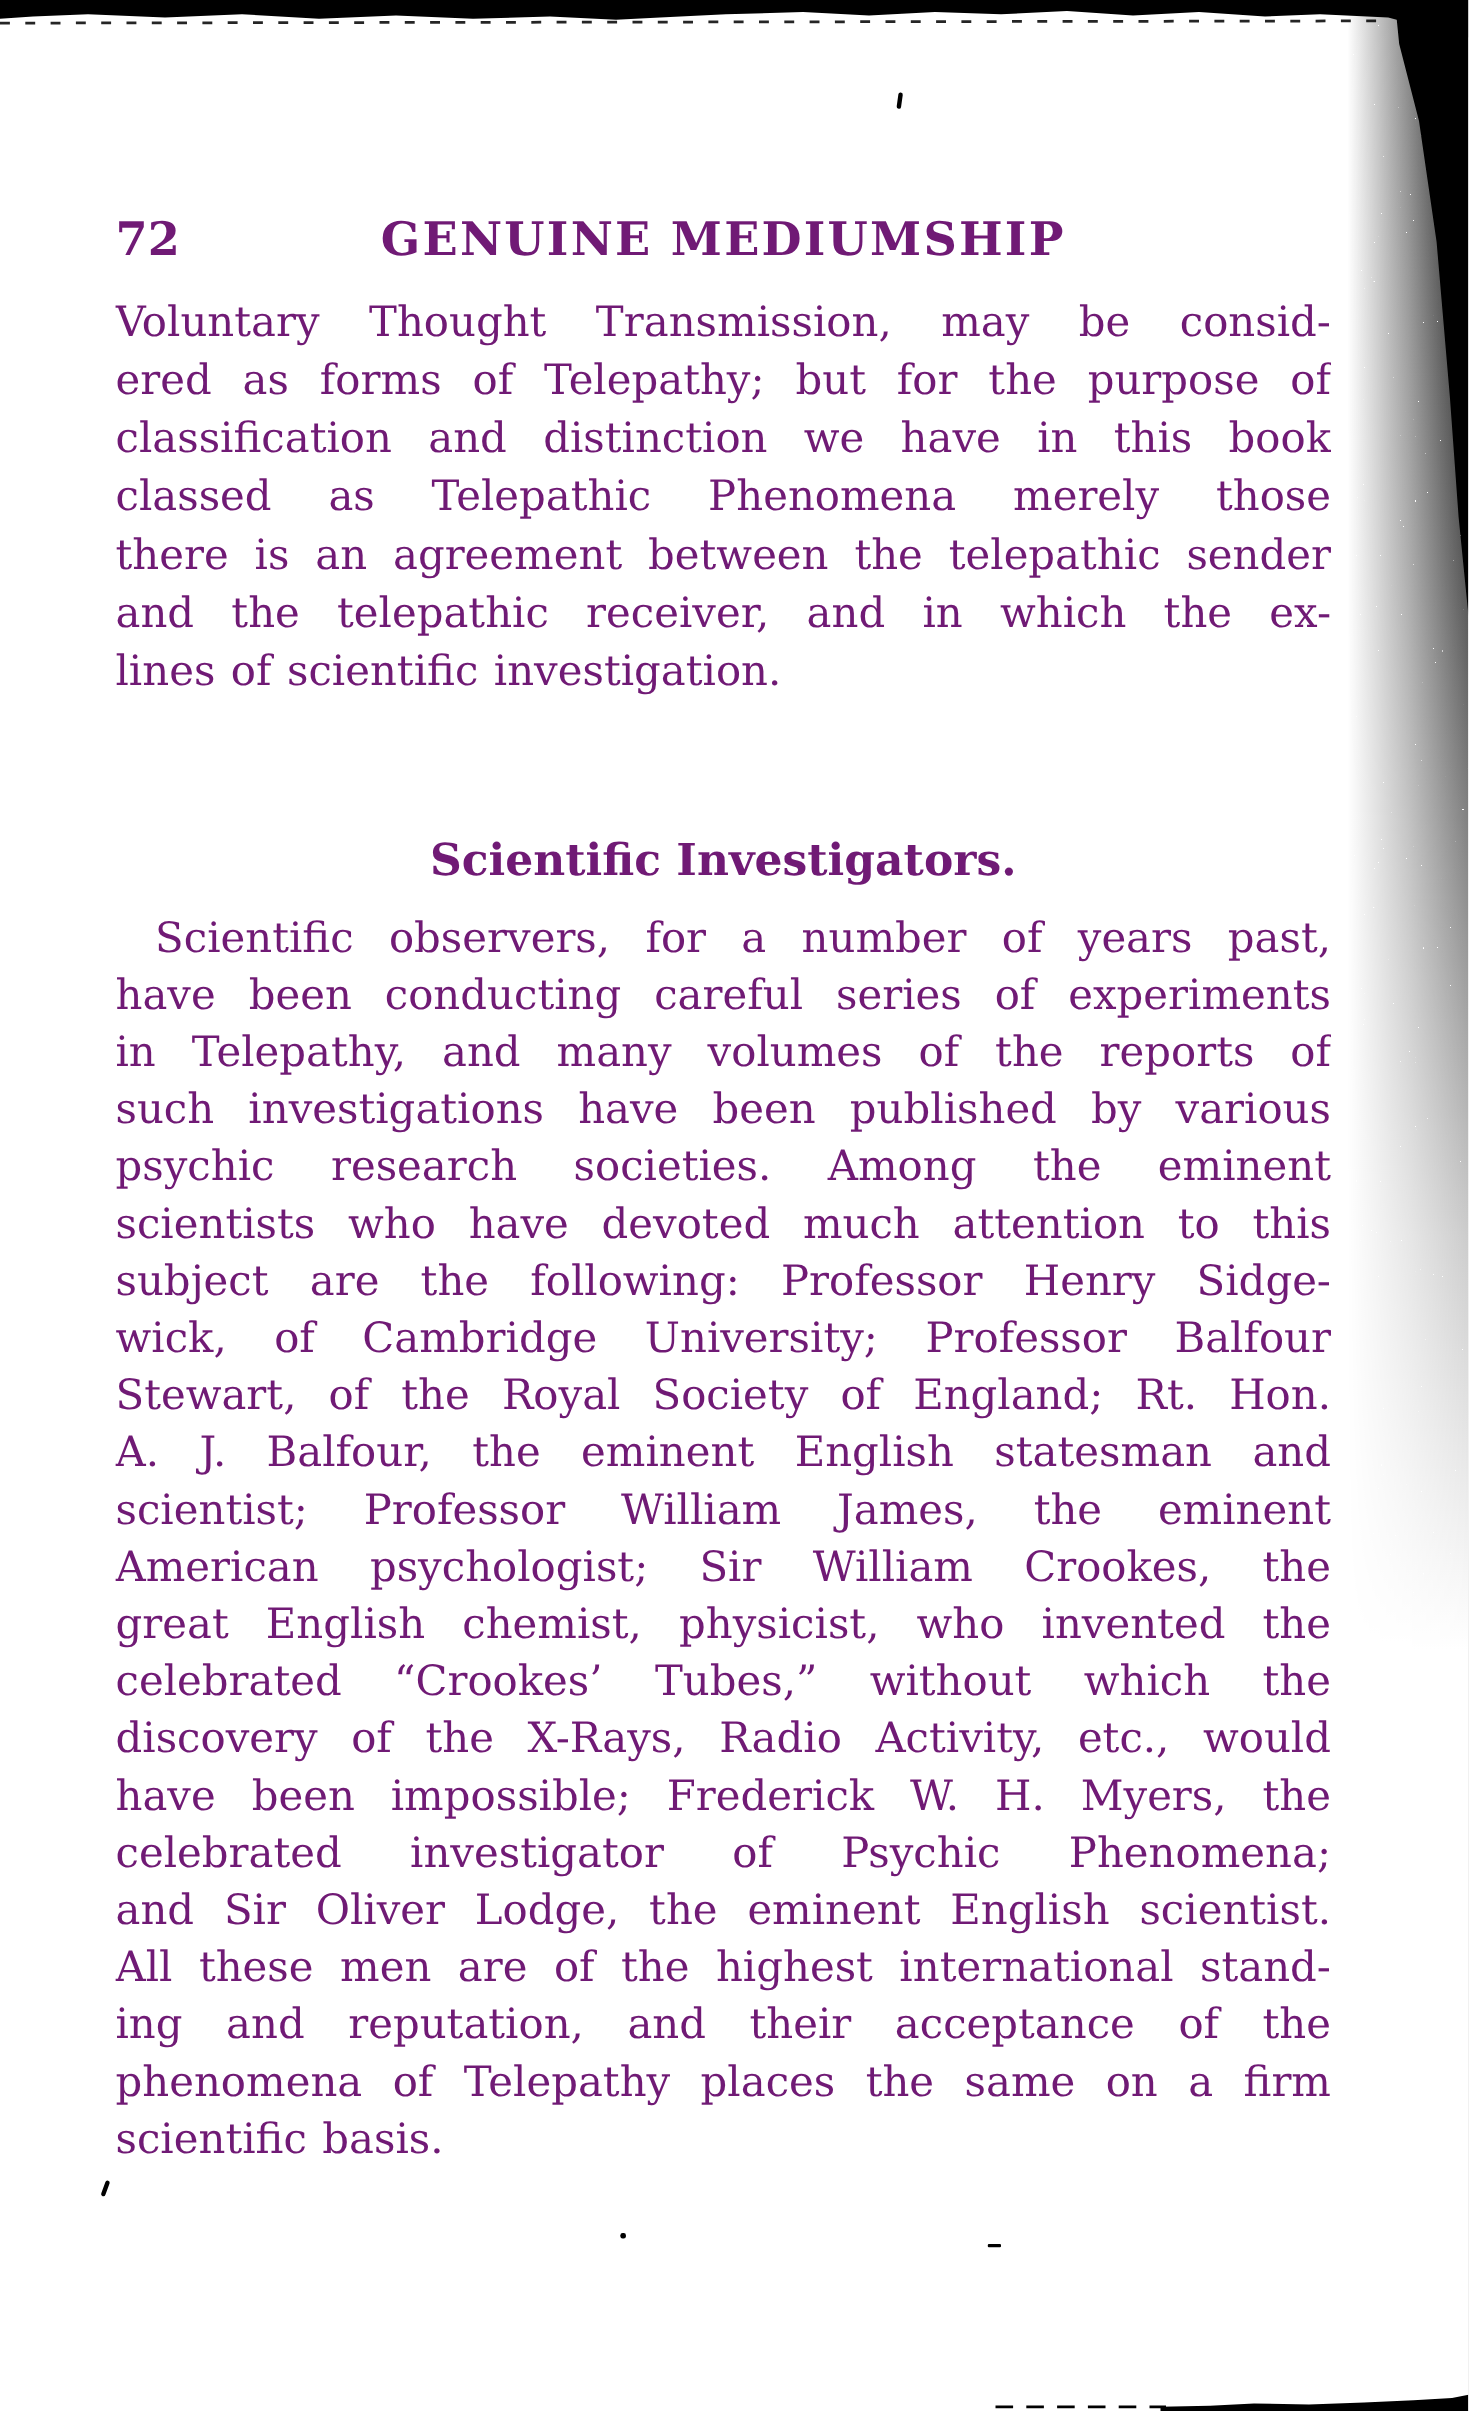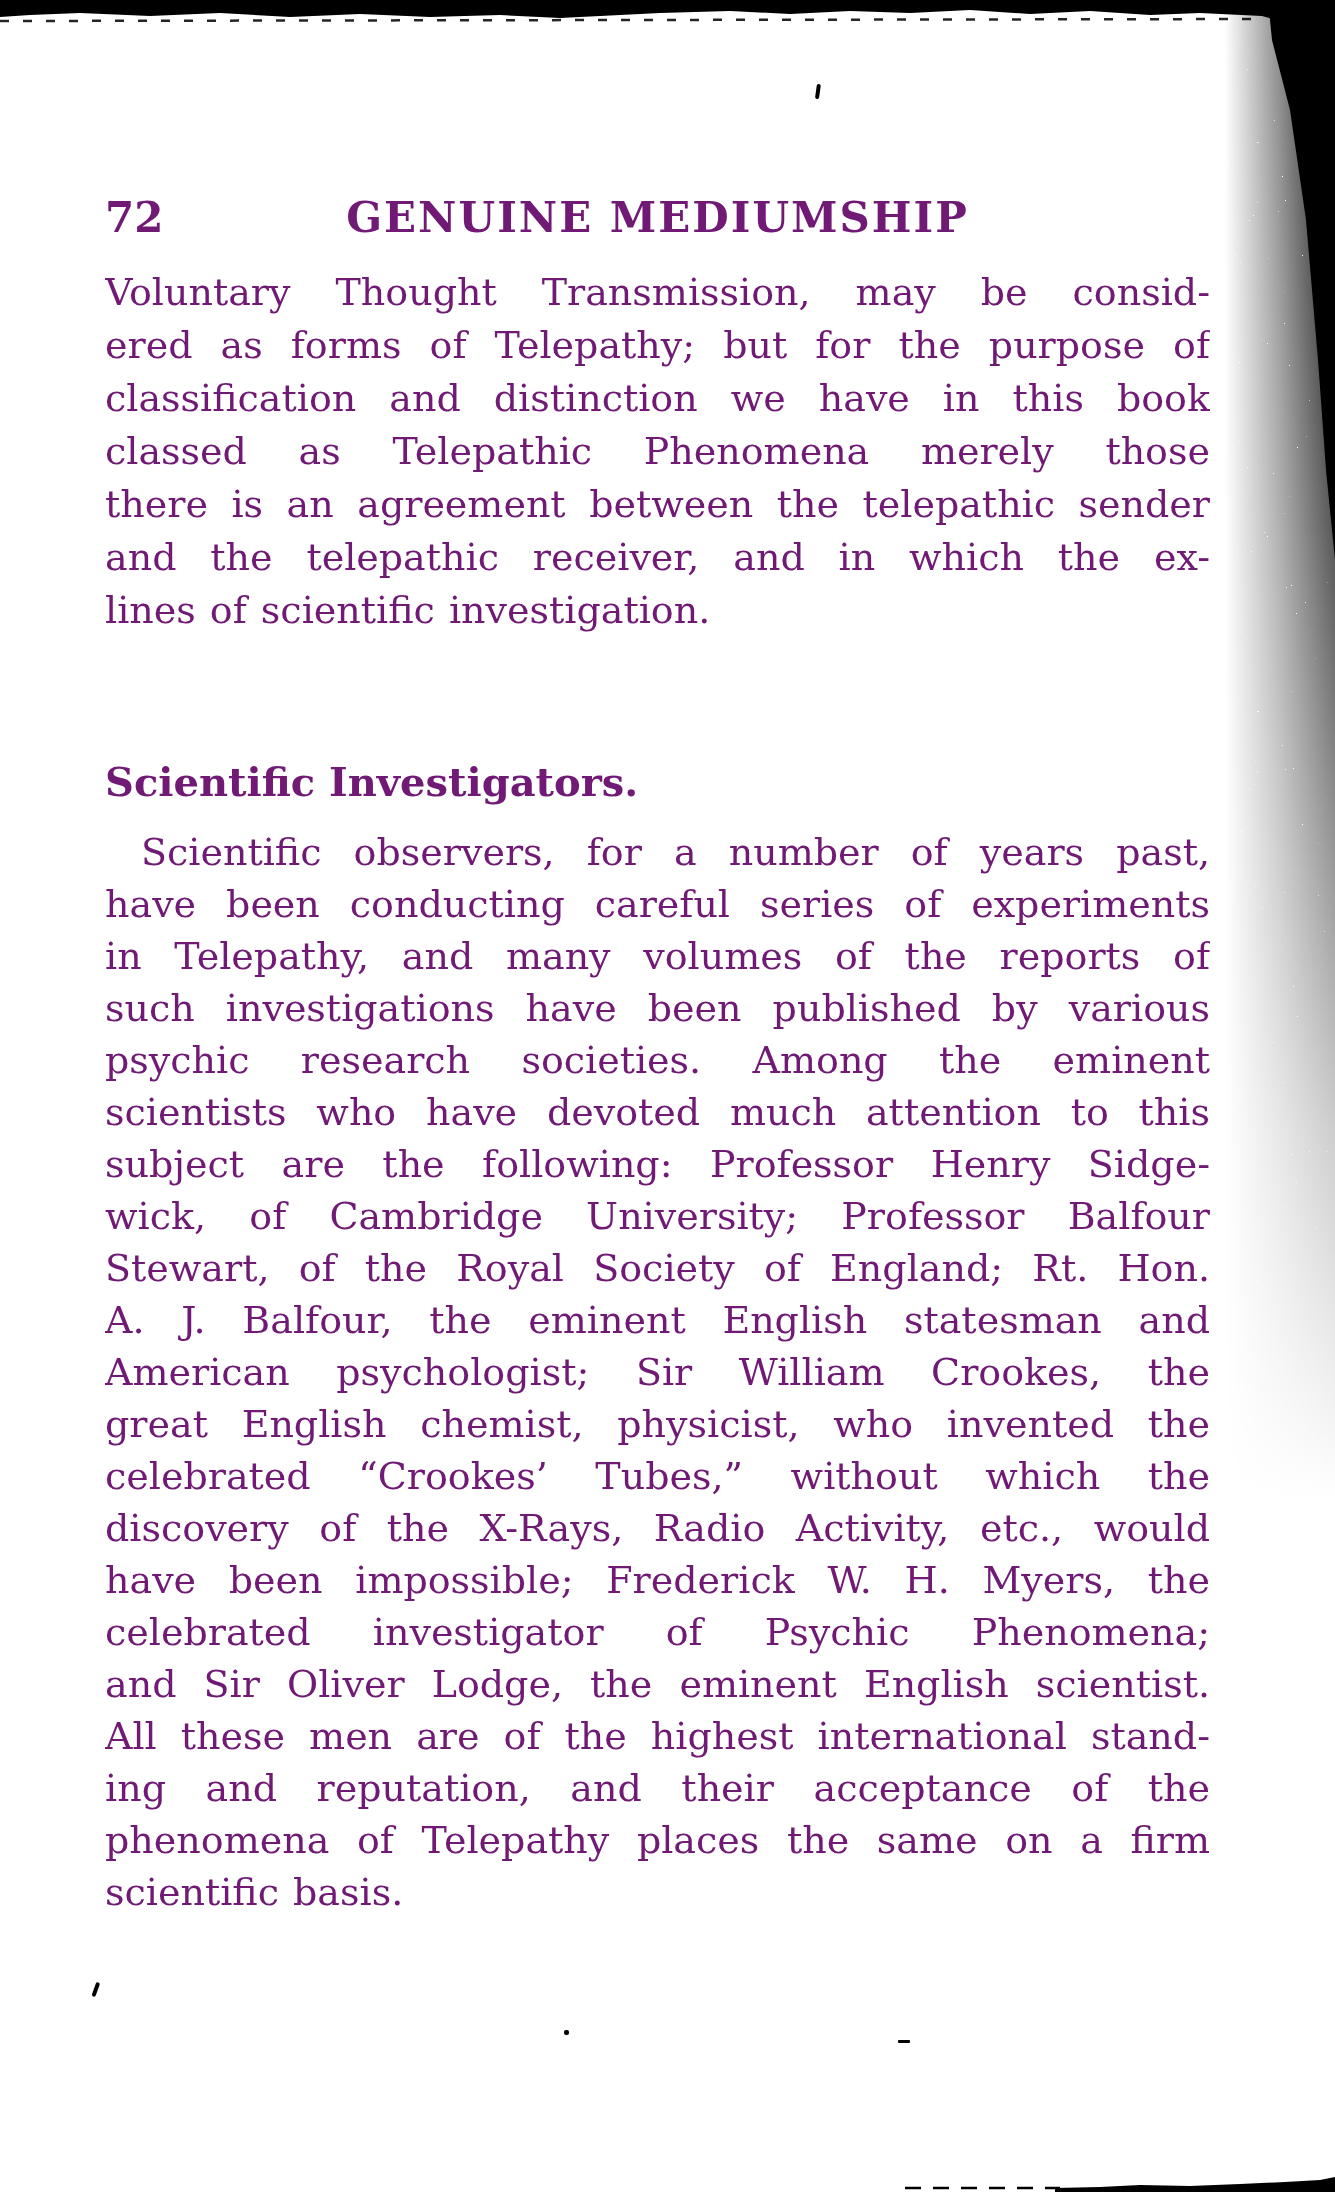--- a/index.html
+++ b/index.html
@@ -30,21 +30,21 @@
   .line {
     height:53px; line-height:53px; overflow:hidden;
     text-align:justify; text-align-last:justify;
     word-spacing:2px;
   }
   .para2 .line { height:52px; line-height:52px; }
   .line.endline { text-align-last:left; }
   .line.indent { text-indent:36px; }
   .section-heading {
     position:absolute; top:756px; left:105px; width:1105px; height:52px;
-    text-align:left; font-weight:bold; font-size:40px; line-height:52px;
+    text-align:center; font-weight:bold; font-size:40px; line-height:52px;
   }
   .scan-artifacts {
     position:absolute; left:0; top:0; width:1335px; height:2192px;
     pointer-events:none;
   }
 </style>
 </head>
 <body>
 
 <div class="page">
@@ -70,20 +70,21 @@
     <div class="line indent">Scientific observers, for a number of years past,</div>
     <div class="line">have been conducting careful series of experiments</div>
     <div class="line">in Telepathy, and many volumes of the reports of</div>
     <div class="line">such investigations have been published by various</div>
     <div class="line">psychic research societies.  Among the eminent</div>
     <div class="line">scientists who have devoted much attention to this</div>
     <div class="line">subject are the following: Professor Henry Sidge-</div>
     <div class="line">wick, of Cambridge University; Professor Balfour</div>
     <div class="line">Stewart, of the Royal Society of England; Rt. Hon.</div>
     <div class="line">A. J. Balfour, the eminent English statesman and</div>
+    <div class="line">scientist; Professor William James, the eminent</div>
     <div class="line">American psychologist; Sir William Crookes, the</div>
     <div class="line">great English chemist, physicist, who invented the</div>
     <div class="line">celebrated “Crookes’ Tubes,” without which the</div>
     <div class="line">discovery of the X-Rays, Radio Activity, etc., would</div>
     <div class="line">have been impossible; Frederick W. H. Myers, the</div>
     <div class="line">celebrated investigator of Psychic Phenomena;</div>
     <div class="line">and Sir Oliver Lodge, the eminent English scientist.</div>
     <div class="line">All these men are of the highest international stand-</div>
     <div class="line">ing and reputation, and their acceptance of the</div>
     <div class="line">phenomena of Telepathy places the same on a firm</div>

